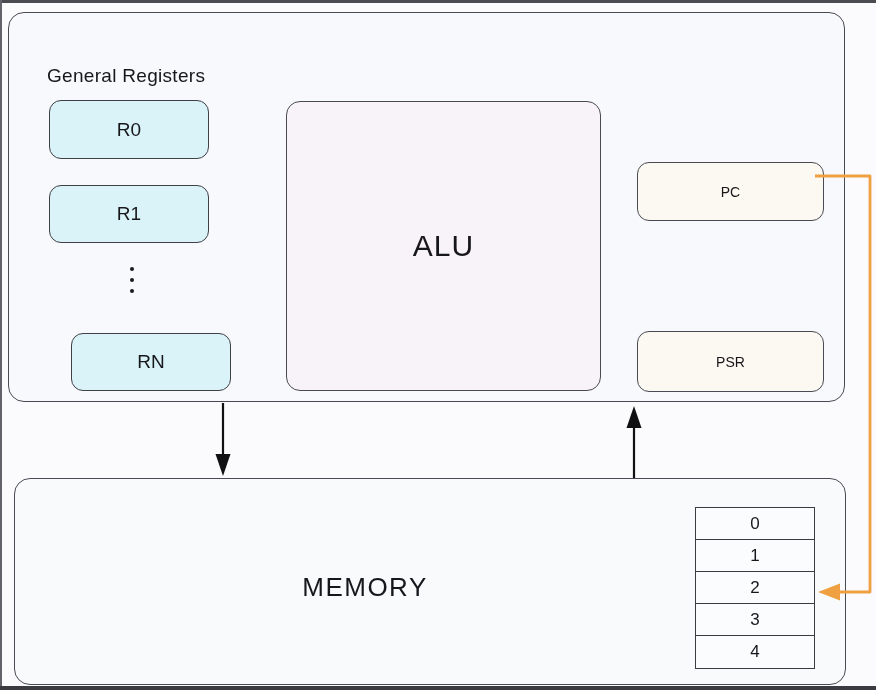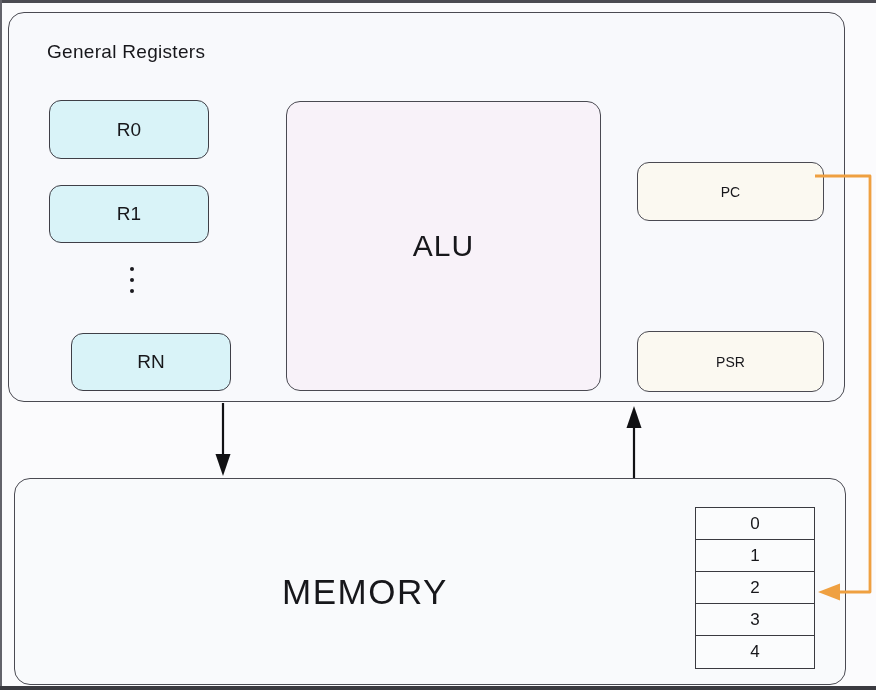--- a/index.html
+++ b/index.html
@@ -23,23 +23,23 @@
   .box{
     position:absolute;
     box-sizing:border-box;
     border:1.5px solid #4a4a52;
     border-radius:16px;
   }
   .cpu-box{left:8px;top:12px;width:837px;height:390px;background:#f8f9fc;}
   .mem-box{left:14px;top:478px;width:832px;height:207px;background:#f9fafc;}
 
   .label{position:absolute;white-space:nowrap;}
-  .gr-label{left:38px;top:28px;font-size:19px;letter-spacing:.3px;}
+  .gr-label{left:38px;top:52px;font-size:19px;letter-spacing:.3px;}
   .cpu-title{left:635px;top:40px;width:140px;text-align:center;font-size:30px;letter-spacing:1px;}
-  .mem-title{left:230px;top:572px;width:270px;text-align:center;font-size:35px;letter-spacing:1.5px;}
+  .mem-title{left:230px;top:572px;width:270px;text-align:center;font-size:26px;letter-spacing:1.5px;}
 
   .reg{
     position:absolute;left:40px;width:160px;height:58px;
     box-sizing:border-box;border:1.5px solid #3f3f47;border-radius:12px;
     background:var(--register-fill,#d9f3f8);
     display:flex;align-items:center;justify-content:center;
     font-size:19px;
   }
   .reg.r0{top:87px;height:59px;}
   .reg.r1{top:172px;}

